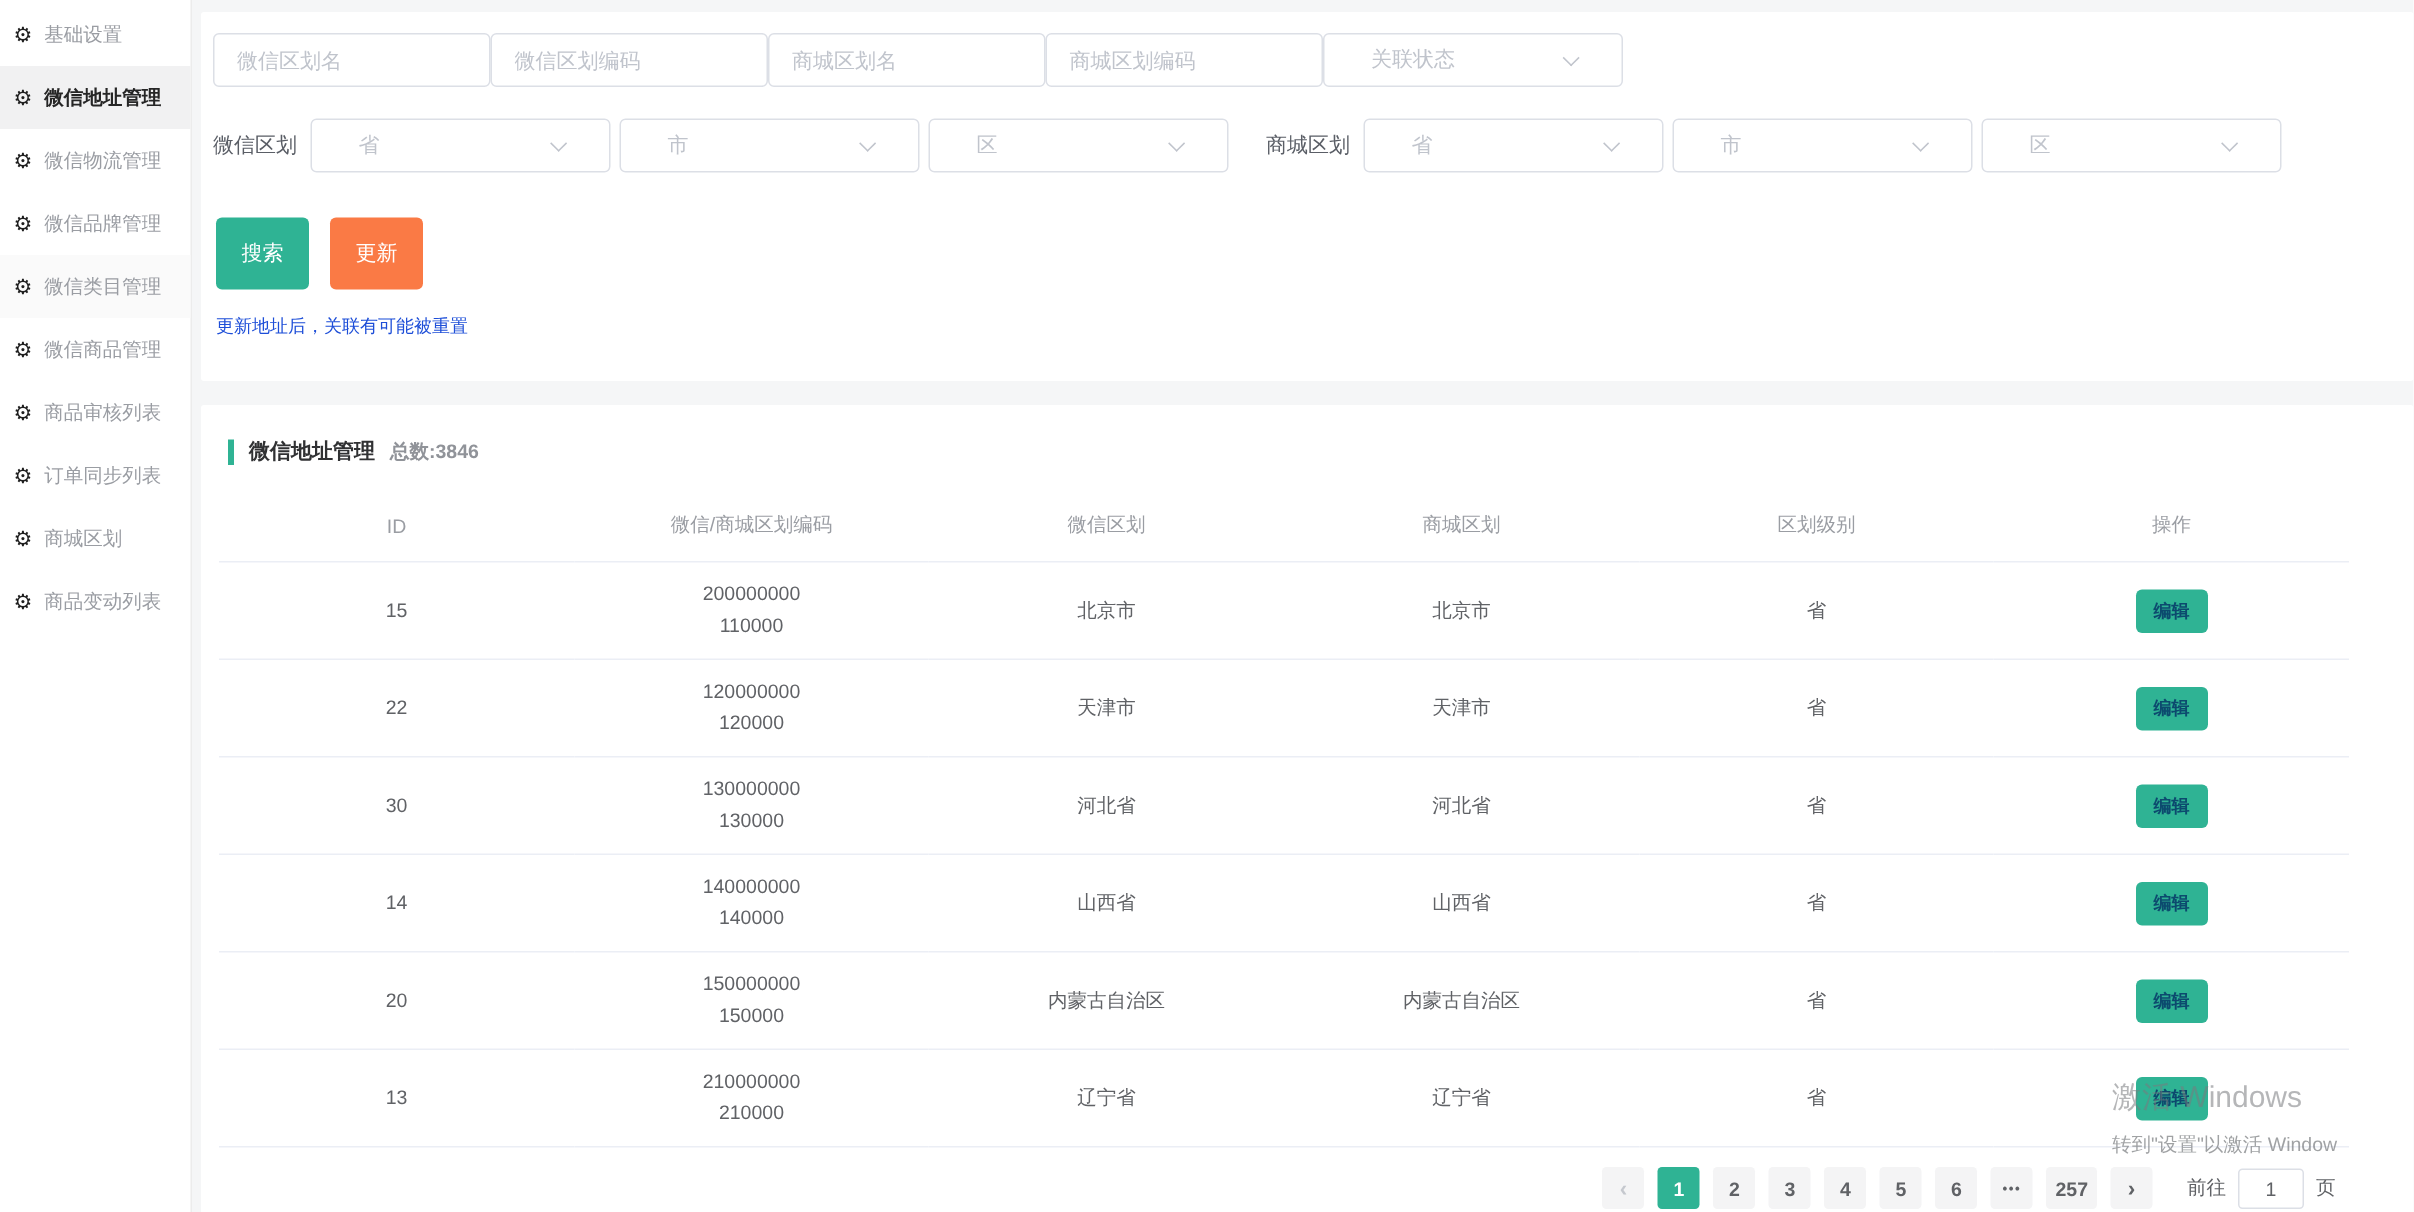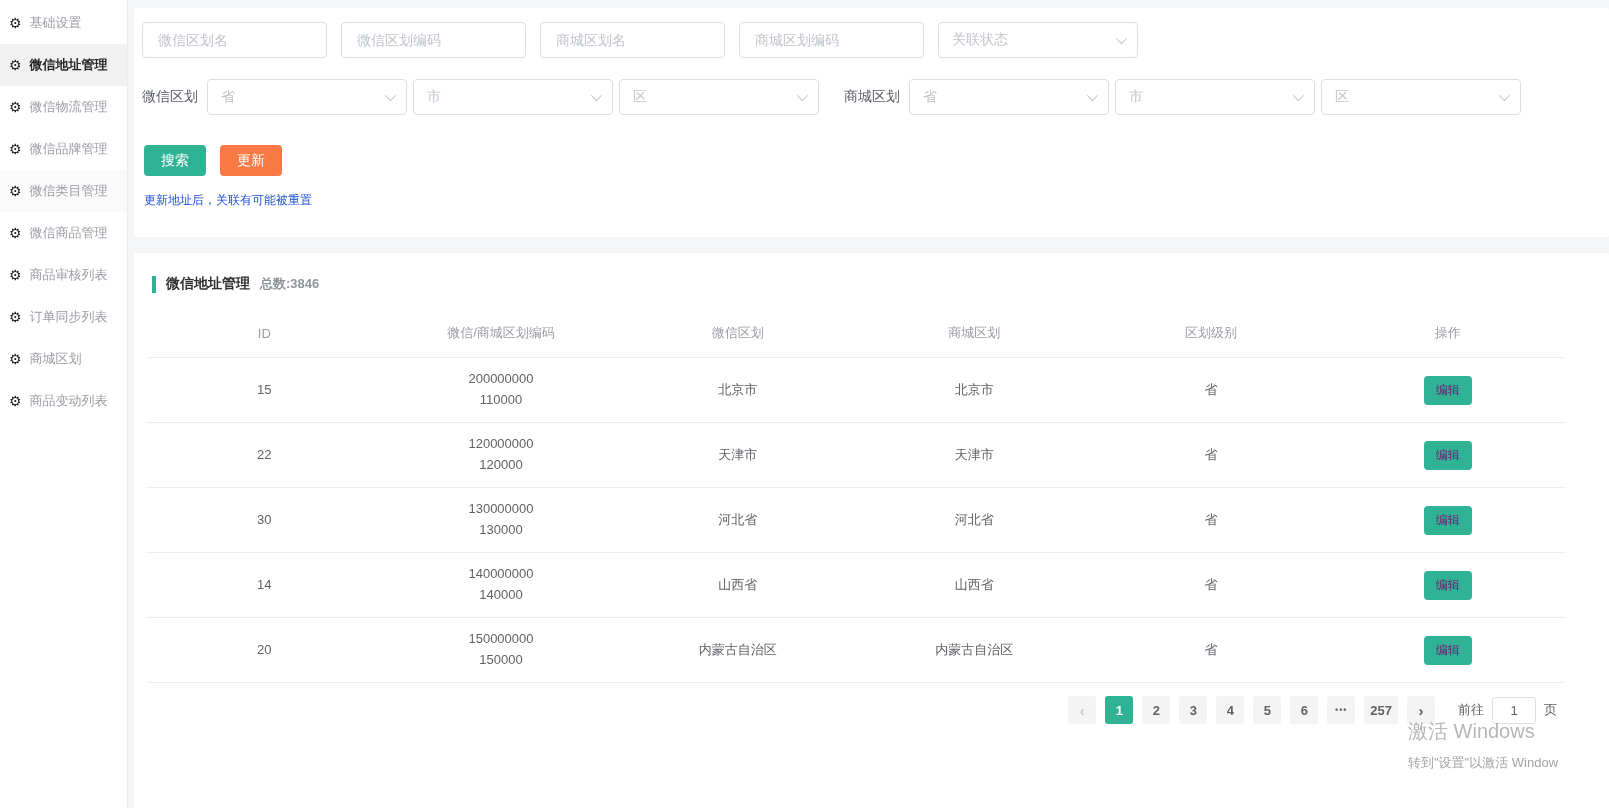--- a/index.html
+++ b/index.html
@@ -23,44 +23,44 @@
   .side-item.active { background:#f1f1f2; color:#262626; font-weight:bold; }
   .side-item.subtle { background:#fafafa; }
 
   
   .main { position:absolute; left:128px; top:0; width:1481px; height:808px; padding:8px 0 0 6px; }
   .card { background:#fff; border-radius:2px; }
 
   
   .filter-card { padding:14px 0 28px 8px; }
   .frow { display:flex; align-items:center; }
-  .frow1 { gap:14px; }
+  .frow1 { }
   .f-input {
     width:185px; height:36px; border:1px solid #dcdfe6; border-radius:4px;
     padding:0 15px; font-size:14px; color:#606266; background:#fff; outline:none;
     font-family:inherit;
   }
   .f-input::placeholder { color:#c0c4cc; }
   .f-select {
     height:36px; border:1px solid #dcdfe6; border-radius:4px; background:#fff;
     display:flex; align-items:center; justify-content:space-between;
-    padding:0 13px; font-size:14px; color:#c0c4cc; cursor:pointer;
+    padding:0 31px; font-size:14px; color:#c0c4cc; cursor:pointer;
   }
   .f-select.w200 { width:200px; }
   .chev {
     width:8px; height:8px; border-right:1.4px solid #c0c4cc; border-bottom:1.4px solid #c0c4cc;
     transform:rotate(45deg) translateY(-2px); flex:none;
   }
   .frow2 { margin-top:21px; }
   .region-label { font-size:14px; color:#5a5e66; margin-right:9px; white-space:nowrap; }
   .region-group { display:flex; gap:6px; }
   .mall-gap { margin-left:25px; }
   .btn-row { margin-top:30px; display:flex; gap:14px; padding-left:2px; }
   .btn {
-    border:none; border-radius:4px; color:#fff; font-size:14px; height:31px;
+    border:none; border-radius:4px; color:#fff; font-size:14px; height:48px;
     padding:0 17px; cursor:pointer; font-family:inherit;text-align:right;
   }
   .btn-search { background:var(--green); }
   .btn-update { background:var(--orange); }
   .filter-note { margin-top:16px; font-size:12px; color:#1d4ed8; padding-left:2px; }
 
   
   .table-card { margin-top:16px; min-height:560px; padding:22px 0 0 12px; }
   .title-row { display:flex; align-items:center; padding-left:6px; }
   .title-bar { width:4px; height:17px; background:var(--green); margin-right:10px; }
@@ -70,22 +70,22 @@
   table.data { width:1420px; margin-top:16px; border-collapse:collapse; table-layout:fixed; }
   table.data th {
     font-size:13px; color:#9a9da3; font-weight:normal; padding:15px 6px;
     text-align:center; border-bottom:1px solid #ebeef5;
   }
   table.data td {
     font-size:13px; color:#606266; text-align:center; padding:6px;
     height:65px; border-bottom:1px solid #ebeef5; line-height:1.6;
   }
   .edit-btn {
-    display:inline-block; background:var(--green); color:#701a75; font-size:12px;
-    border:none; border-radius:4px; padding:6px 12px; cursor:pointer; font-family:inherit;
+    display:inline-block; background:var(--green); color:#0c4a6e; font-size:12px;
+    border:none; border-radius:4px; padding:6px 12px; cursor:pointer; font-family:inherit;font-weight:bold;
   }
 
   
   .pagination {
     display:flex; align-items:center; justify-content:flex-end;
     margin:13px 52px 0 0; gap:9px; font-size:13px;
   }
   .page-btn {
     min-width:28px; height:28px; padding:0 6px; border-radius:3px; background:#f4f4f5;
     color:#606266; font-weight:bold; display:flex; align-items:center; justify-content:center;
@@ -298,20 +298,33 @@
               <div>150000</div>
             </td>
             <td>内蒙古自治区</td>
             <td>内蒙古自治区</td>
             <td>省</td>
             <td>
               <button class="edit-btn">编辑</button>
             </td>
           </tr>
 
+          <tr class="data-row">
+            <td>13</td>
+            <td>
+              <div>210000000</div>
+              <div>210000</div>
+            </td>
+            <td>辽宁省</td>
+            <td>辽宁省</td>
+            <td>省</td>
+            <td>
+              <button class="edit-btn">编辑</button>
+            </td>
+          </tr>
         </tbody>
     </table>
 
     <div class="pagination">
       <span class="page-btn disabled page-arrow">‹</span>
       <span style="display:flex;gap:9px;">
 
           <span class="page-btn active">1</span>
 
           <span class="page-btn">2</span>

